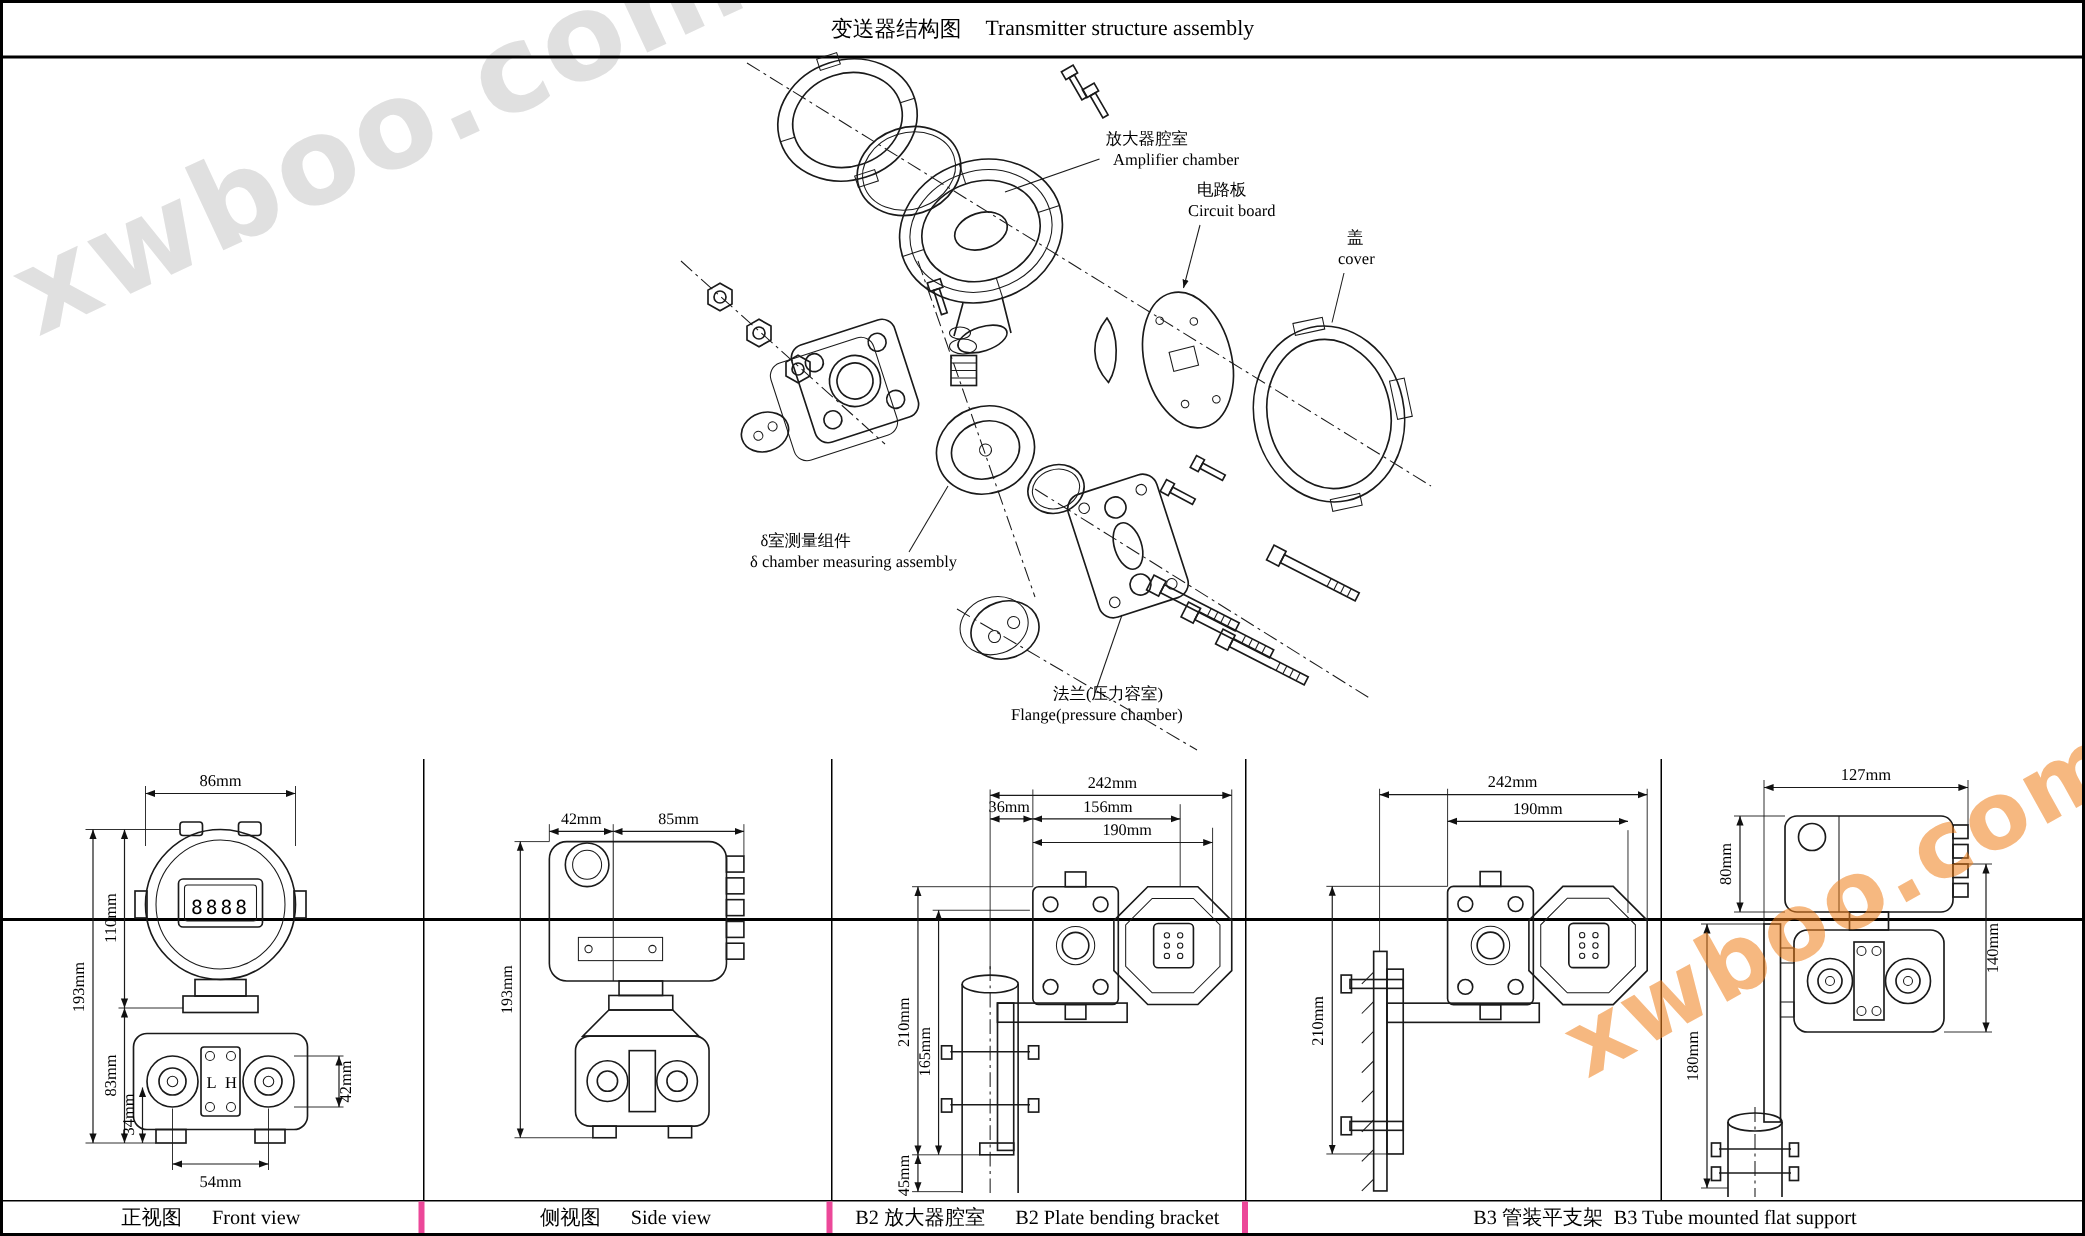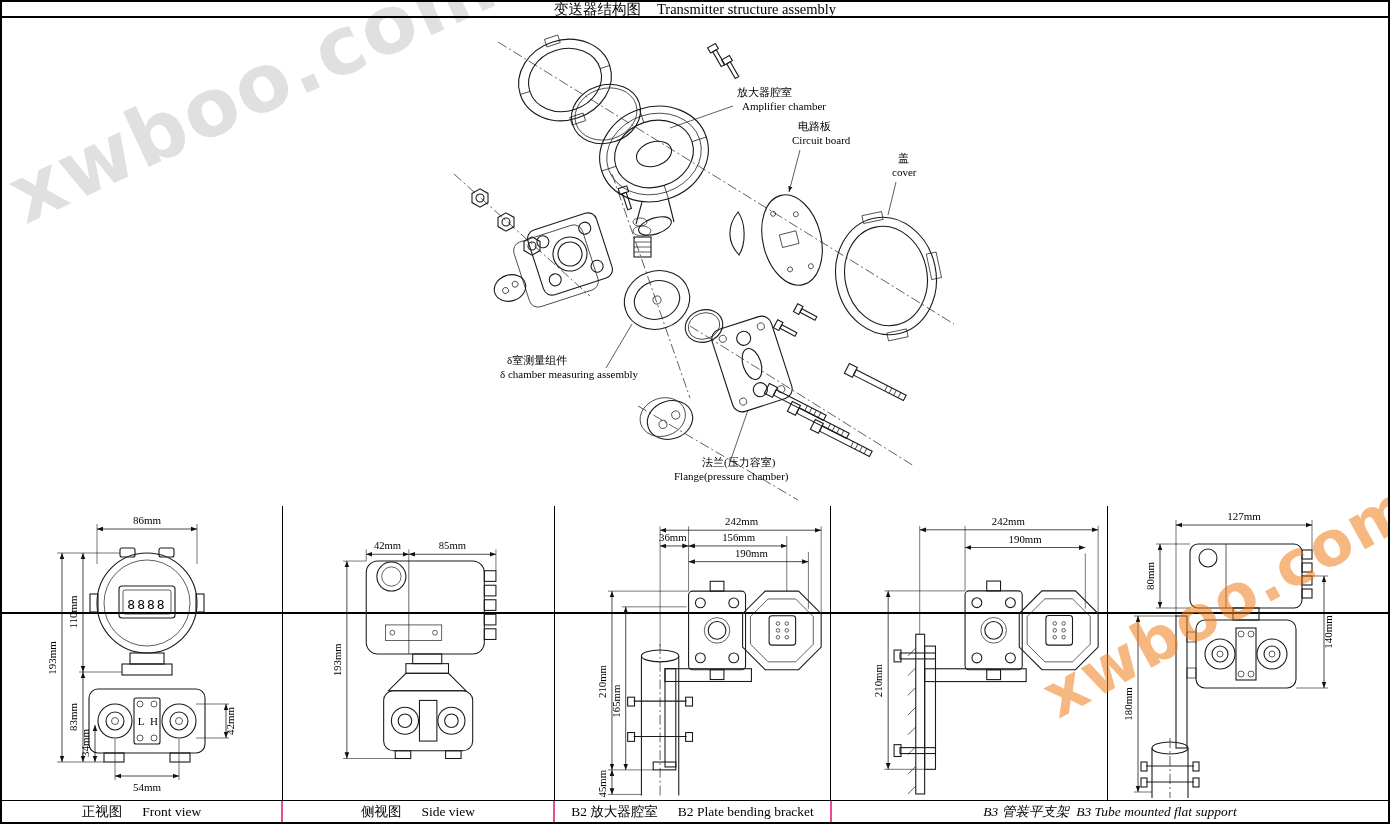--- a/index.html
+++ b/index.html
@@ -3,35 +3,35 @@
 <meta charset="utf-8">
 <style>
   * { box-sizing: border-box; }
   html,body { margin:0; padding:0; background:#888; }
   .page {
     position:relative; width:1390px; height:824px; margin:0 auto;
     background:#fff; border:2px solid #000; overflow:hidden;
     font-family:"Liberation Serif", serif; color:#000;
   }
   .title-row {
-    position:absolute; top:0; left:0; right:0; height:16px;
+    position:absolute; top:0; left:0; right:0; height:37px;
     border-bottom:2px solid #000;
     display:flex; align-items:center; justify-content:center; gap:16px;
     font-size:14.5px;
   }
   .diagram-row { position:absolute; top:24px; left:0; right:0; height:588px; border-bottom:2px solid #000; }
   .views-row { position:absolute; top:504px; left:0; right:0; height:294px; display:flex; }
   .view-cell { position:relative; height:294px; border-right:1px solid #000; }
   .view-cell:last-child { border-right:none; }
   .captions-row { position:absolute; top:798px; left:0; right:0; height:22px; border-top:1px solid #000; display:flex; }
   .caption-cell {
     display:flex; align-items:center; justify-content:center; gap:20px;
-    border-right:2px solid #ec4899; font-size:13.5px; height:100%;
+    border-right:4px solid #ec4899; font-size:13.5px; height:100%;
   }
-  .caption-cell:last-child { border-right:none; gap:7px;font-style:italic; }
+  .caption-cell:last-child { border-right:none; gap:7px; }
   .w1{flex:0 0 281px;} .w2{flex:0 0 272px;} .w3{flex:0 0 276px;} .w4{flex:0 0 277px;} .w5{flex:1;}
 
   .watermark {
     position:absolute; font-family:"DejaVu Sans", sans-serif; font-weight:bold;
     letter-spacing:2px; line-height:1; pointer-events:none; white-space:nowrap;
   }
   .wm-gray  { left:12px; top:158px; font-size:80px; color:#e0e0e0; transform:rotate(-25deg); transform-origin:0 50%; }
   .wm-orange{ left:1046px; top:668px; font-size:62px; color:#ef7f1a; opacity:.55; transform:rotate(-29deg); transform-origin:0 50%; z-index:6; }
 
   svg { display:block; }

